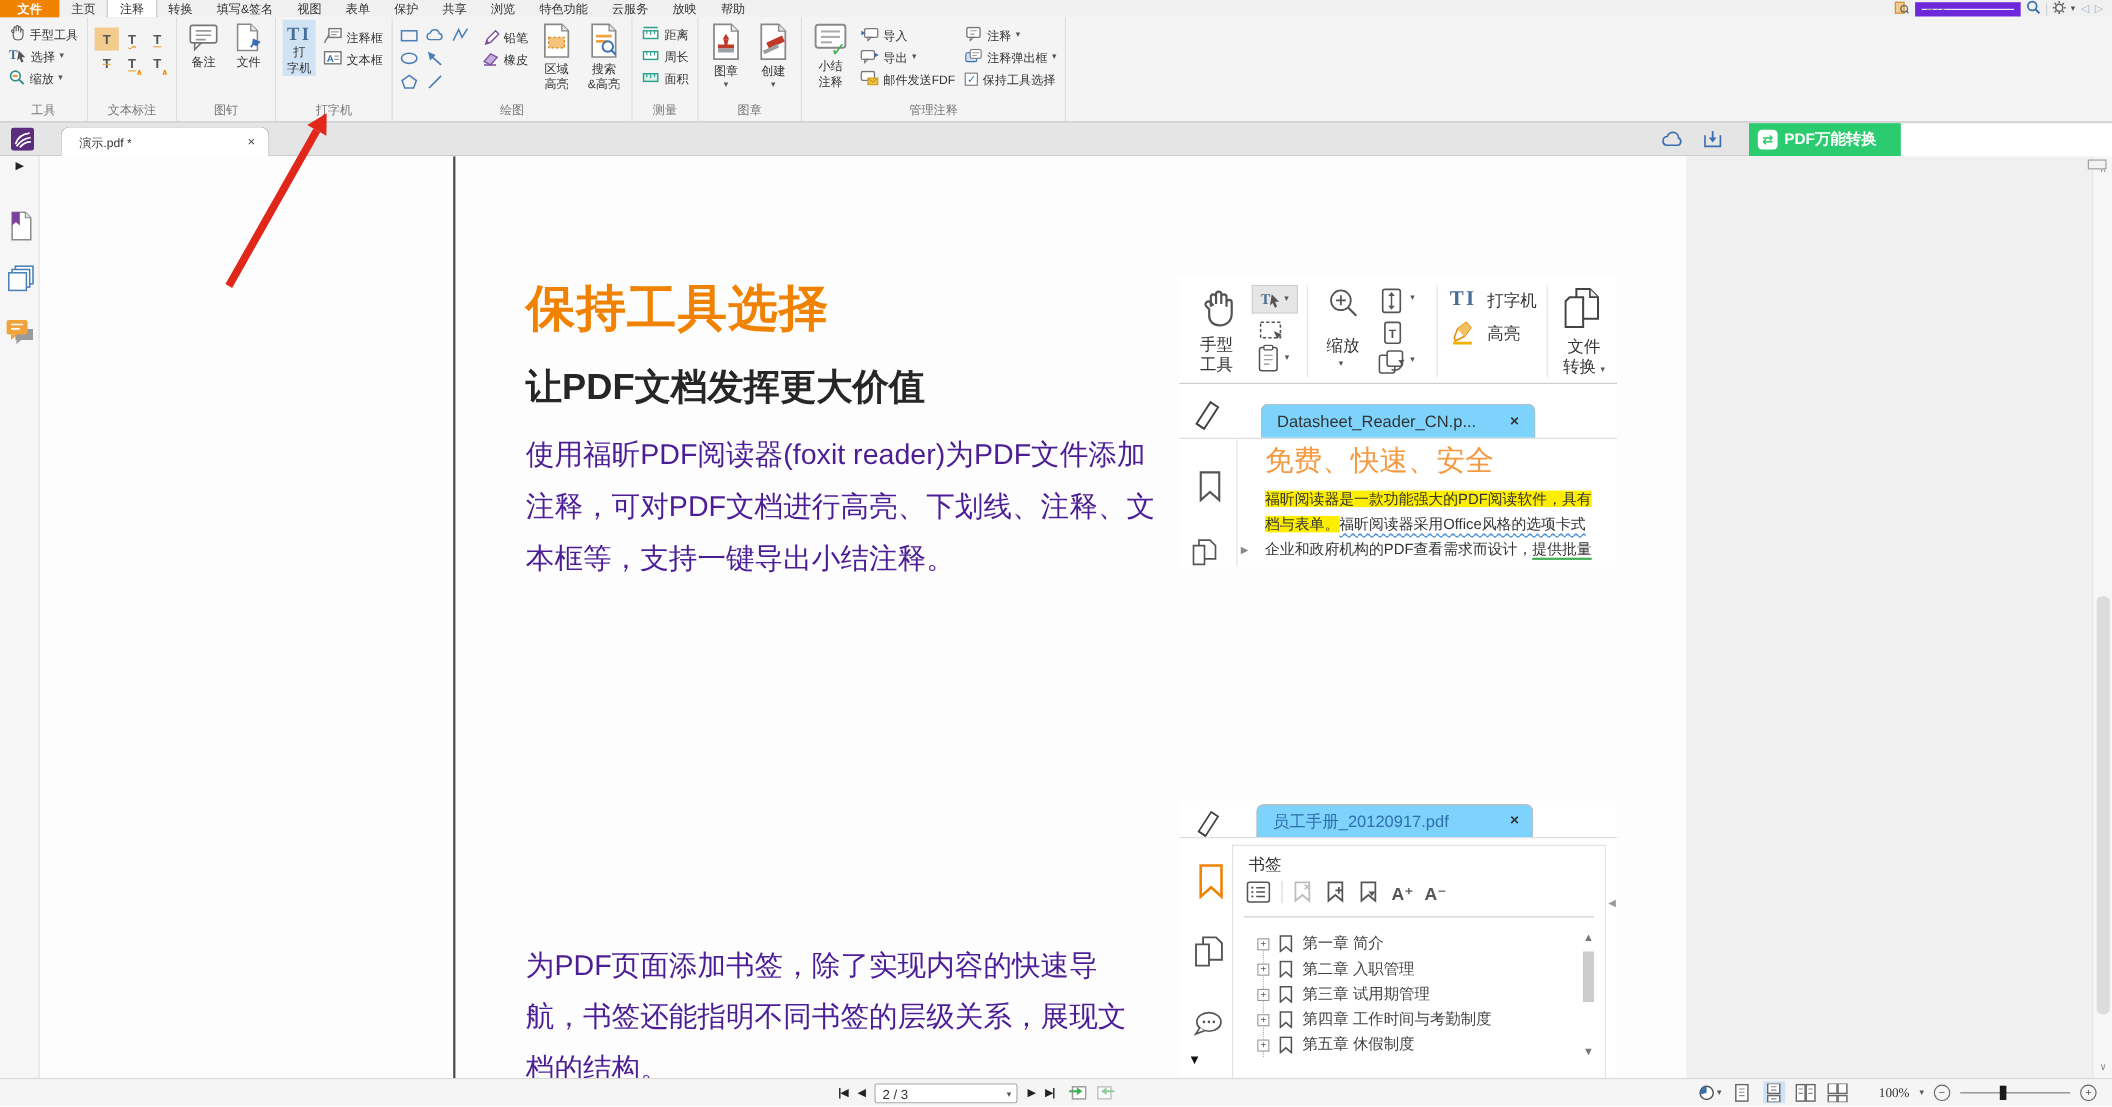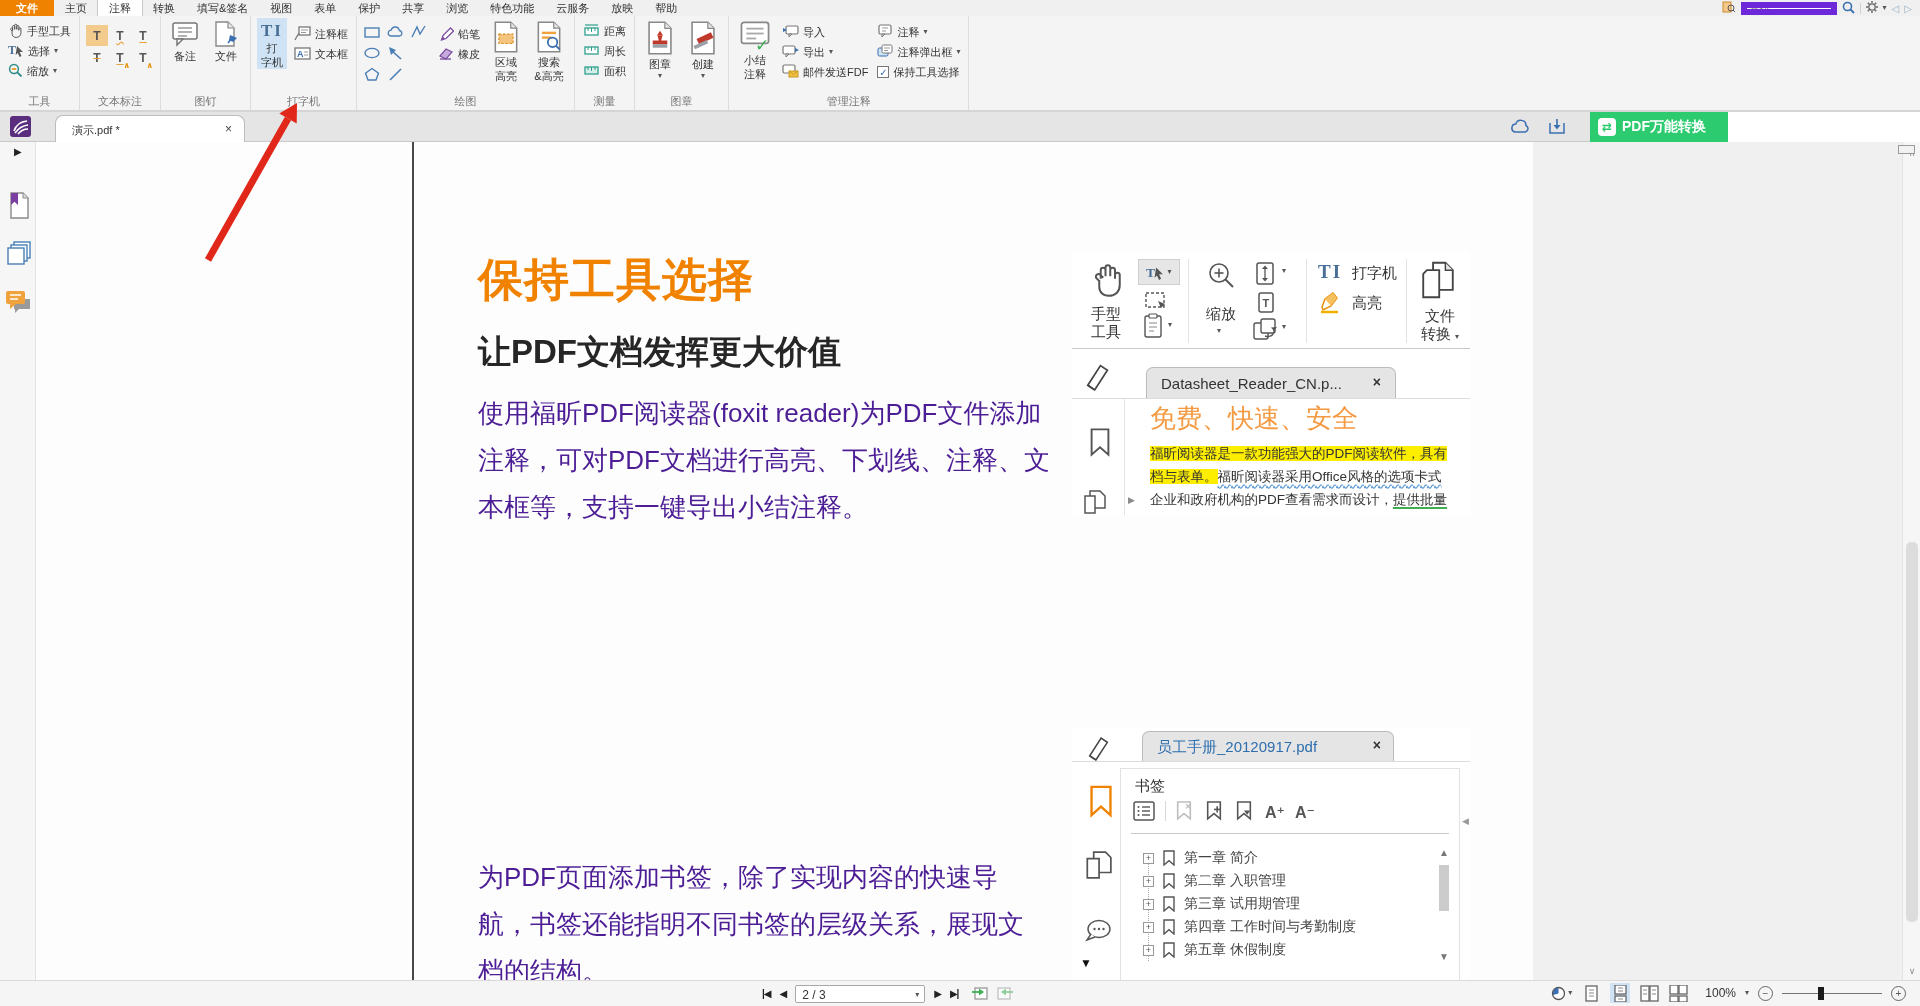--- a/index.html
+++ b/index.html
@@ -55,21 +55,21 @@
 #vscroll .arr { position:absolute; left:0; width:18px; text-align:center; color:#8a8a8a; font-size:9px; }
 #vscroll .thumb { position:absolute; left:3px; width:12px; background:#dcdcdc; border-radius:5px; }
 
 .sec-title { position:absolute; font-size:45px; font-weight:bold; color:#f08200; letter-spacing:1px; }
 .sec-sub { position:absolute; font-size:33px; font-weight:600; color:#262626; }
 .sec-body { position:absolute; width:574px; font-size:26px; line-height:47px; color:#4c1d95; }
 
 
 .shot { position:absolute; width:398px; background:#fff; overflow:hidden; }
 .sep-v { position:absolute; width:1px; background:#e3e3e3; }
-.shot-tab { position:absolute; background:#e5e5e5; border:1px solid #bbb; border-bottom:none; border-radius:7px 7px 0 0; font-size:15px; }
+.shot-tab { position:absolute; background:#7dd3fc; border:1px solid #bbb; border-bottom:none; border-radius:7px 7px 0 0; font-size:15px; }
 .hl-y { background:#fdee00; color:#333; }
 .wavy-b { text-decoration:underline; text-decoration-style:wavy; text-decoration-color:#5b9bd5; text-underline-offset:3px;text-align:right; }
 .gul { text-decoration:underline; text-decoration-color:#3faf52; text-decoration-thickness:2px; text-underline-offset:3px; }
 .bm-row { position:absolute; display:flex; align-items:center; gap:8px; font-size:14px; color:#444; white-space:nowrap; }
 .plusbox { width:11px; height:11px; border:1px solid #999; font-size:9px; line-height:9px; text-align:center; color:#555; background:#fff; }
 
 
 #statusbar { position:absolute; bottom:0; left:0; width:1920px; height:26px; background:#f5f5f5; border-top:1px solid #d9d9d9; font-size:12px; color:#333; }
 .sb-glyph { font-size:10px; font-weight:bold; color:#222; letter-spacing:-1px; }
 #page-combo { position:relative; width:130px; height:18px; background:#fff; border:1px solid #a8a8a8; border-radius:2px; }
@@ -786,21 +786,21 @@
           </svg>
         </span>
       <span class="viewbtn">
           <svg width="19" height="17" viewBox="0 0 19 17">
             <rect x="1" y="0" width="8" height="9" fill="#fff" stroke="#666" stroke-width="1.3"></rect>
             <rect x="10" y="0" width="8" height="9" fill="#fff" stroke="#666" stroke-width="1.3"></rect>
             <rect x="1" y="11" width="8" height="6" fill="#fff" stroke="#666" stroke-width="1.3"></rect>
             <rect x="10" y="11" width="8" height="6" fill="#fff" stroke="#666" stroke-width="1.3"></rect>
           </svg>
         </span>
-      <span style="margin-left:8px;">100%</span>
+      <span style="margin-left:18px;font-family:Liberation Serif, serif;">100%</span>
       <span class="caret">▾</span>
       <span class="zoomcircle">−</span>
       <div id="zoom-slider">
         <div class="track"></div>
         <div class="thumb"></div>
       </div>
       <span class="zoomcircle">+</span>
     </div>
   </div>
 

